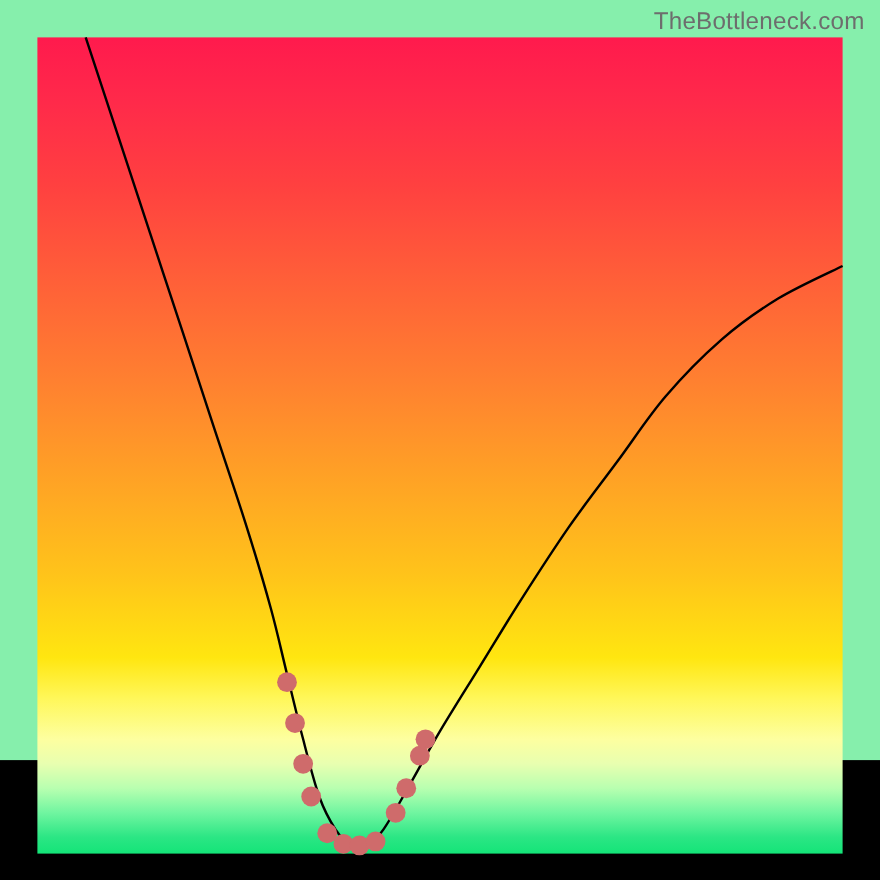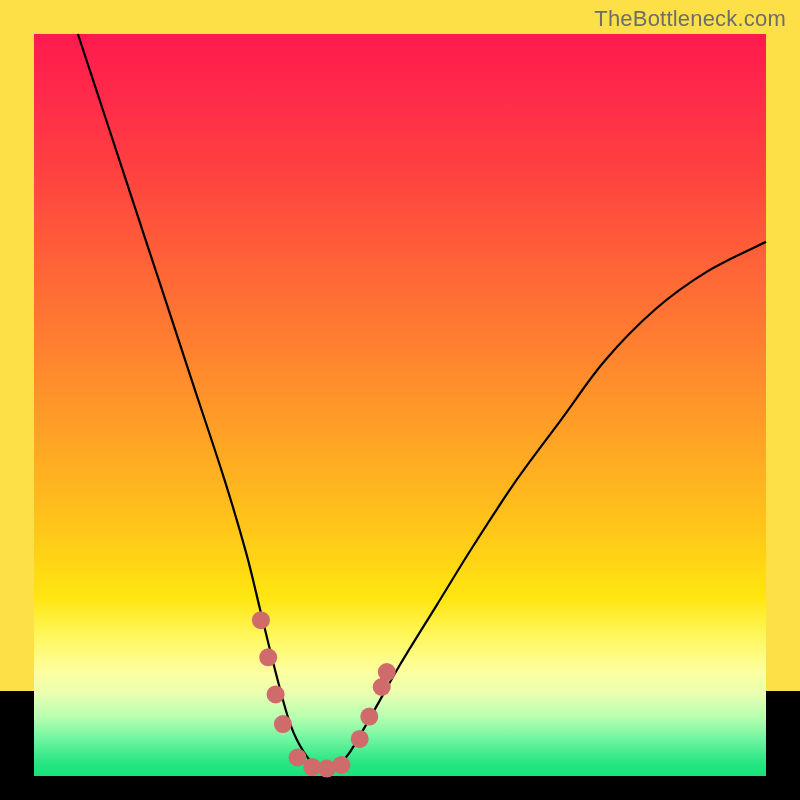--- a/index.html
+++ b/index.html
@@ -10,21 +10,21 @@
     background: #000;
     overflow: hidden;
     font-family: Arial, Helvetica, sans-serif;
   }
   .frame {
     position: absolute;
     left: 0;
     top: 0;
     width: 800px;
     height: 691px;
-    background: #fde047;
+    background: #86efac;
   }
   .plot {
     position: absolute;
     left: 34px;
     top: 34px;
     width: 732px;
     height: 742px;
     
     background: linear-gradient(to bottom,
       #ff1a4d 0%,

